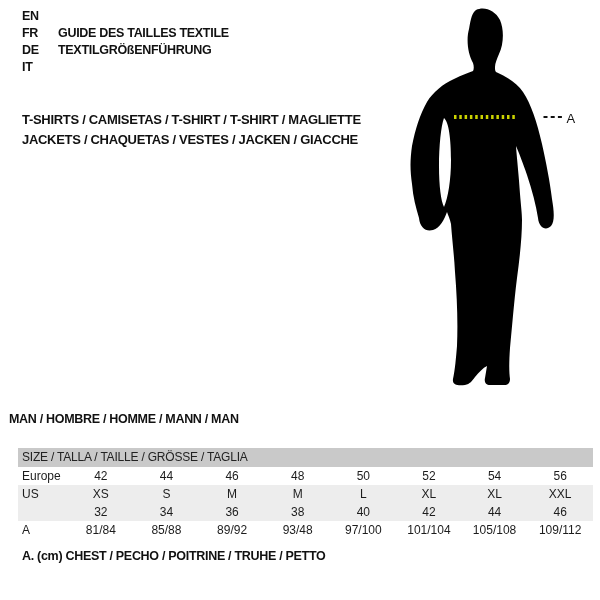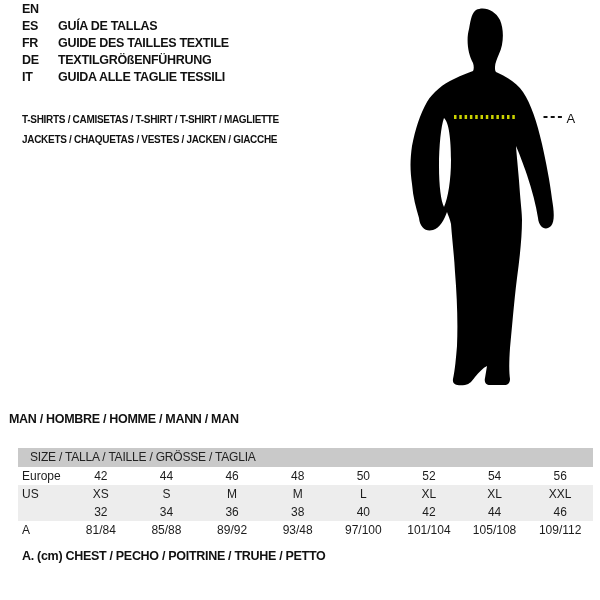--- a/index.html
+++ b/index.html
@@ -1,70 +1,65 @@
 <!DOCTYPE html>
 <html style="--accent: #ccd400; --sil: #000000; --thead-bg: #c9c9c9; --stripe-bg: #ededed;"><head>
 <meta charset="utf-8">
 <style>
   html,body{margin:0;padding:0;background:#fff;}
   .canvas{
     position:relative;width:600px;height:600px;background:#fff;overflow:hidden;
     font-family:"Liberation Sans","DejaVu Sans",sans-serif;color:#111;
   }
   
-  .lang-block{position:absolute;left:22px;top:0;}
+  .lang-block{position:absolute;left:22px;top:7px;}
   .lang-row{display:flex;height:17px;align-items:center;}
   .lang-code{width:36px;font-size:12.5px;font-weight:bold;letter-spacing:-0.3px;}
   .lang-label{font-size:12.5px;font-weight:bold;letter-spacing:-0.3px;white-space:nowrap;}
   
   .cat-block{position:absolute;left:22px;top:110px;}
-  .cat-line{font-size:10px;font-weight:bold;letter-spacing:-0.3px;line-height:20px;white-space:nowrap;}
+  .cat-line{font-size:13px;font-weight:bold;letter-spacing:-0.3px;line-height:20px;white-space:nowrap;}
   
   .figure{position:absolute;left:400px;top:2px;width:200px;height:395px;}
   .sil{fill:var(--sil,#000);}
   .chest-line{stroke:var(--accent,#ccd400);stroke-width:4;stroke-dasharray:2.5 2.8;}
   .leader-line{stroke:#111;stroke-width:2;stroke-dasharray:4 3.2;}
   .measure-a{font-family:"Liberation Sans","DejaVu Sans",sans-serif;font-size:13px;font-weight:500;fill:#111;}
   
   .section-title{position:absolute;left:9px;top:412px;font-size:12.5px;font-weight:bold;letter-spacing:-0.3px;white-space:nowrap;}
   
   .size-table{position:absolute;left:18px;top:448px;width:575px;font-size:12px;color:#1c1c1c;}
   .trow{display:grid;grid-template-columns:50px repeat(8,1fr);height:18px;align-items:center;}
   .thead{background:var(--thead-bg,#c9c9c9);display:block;line-height:19px;height:19px;
-         font-weight:500;color:#222;padding-left:12px;letter-spacing:-0.2px;white-space:nowrap;}
+         font-weight:500;color:#222;padding-left:4px;letter-spacing:-0.2px;white-space:nowrap;}
   .striped{background:var(--stripe-bg,#ededed);}
   .tlabel{padding-left:4px;text-align:left;}
   .tcell{text-align:center;}
   
   .footnote{position:absolute;left:22px;top:549px;font-size:12.5px;font-weight:bold;letter-spacing:-0.3px;white-space:nowrap;}
 </style>
 </head>
 <body>
 
 <div class="canvas">
 
   <div class="lang-block">
     <div class="lang-row">
       <span class="lang-code">EN</span>
     </div>
     <div class="lang-row">
-      <span class="lang-code">ES</span>
-      <span class="lang-label">GUÍA DE TALLAS</span>
-    </div>
-    <div class="lang-row">
       <span class="lang-code">FR</span>
       <span class="lang-label">GUIDE DES TAILLES TEXTILE</span>
     </div>
     <div class="lang-row">
       <span class="lang-code">DE</span>
       <span class="lang-label">TEXTILGRÖßENFÜHRUNG</span>
     </div>
     <div class="lang-row">
       <span class="lang-code">IT</span>
-      <span class="lang-label">GUIDA ALLE TAGLIE TESSILI</span>
     </div>
   </div>
 
   <div class="cat-block">
     <div class="cat-line">T-SHIRTS / CAMISETAS / T-SHIRT / T-SHIRT / MAGLIETTE</div>
     <div class="cat-line">JACKETS / CHAQUETAS / VESTES / JACKEN / GIACCHE</div>
   </div>
 
   <div class="figure">
     <svg width="200" height="395" viewBox="0 0 200 395" xmlns="http://www.w3.org/2000/svg">

